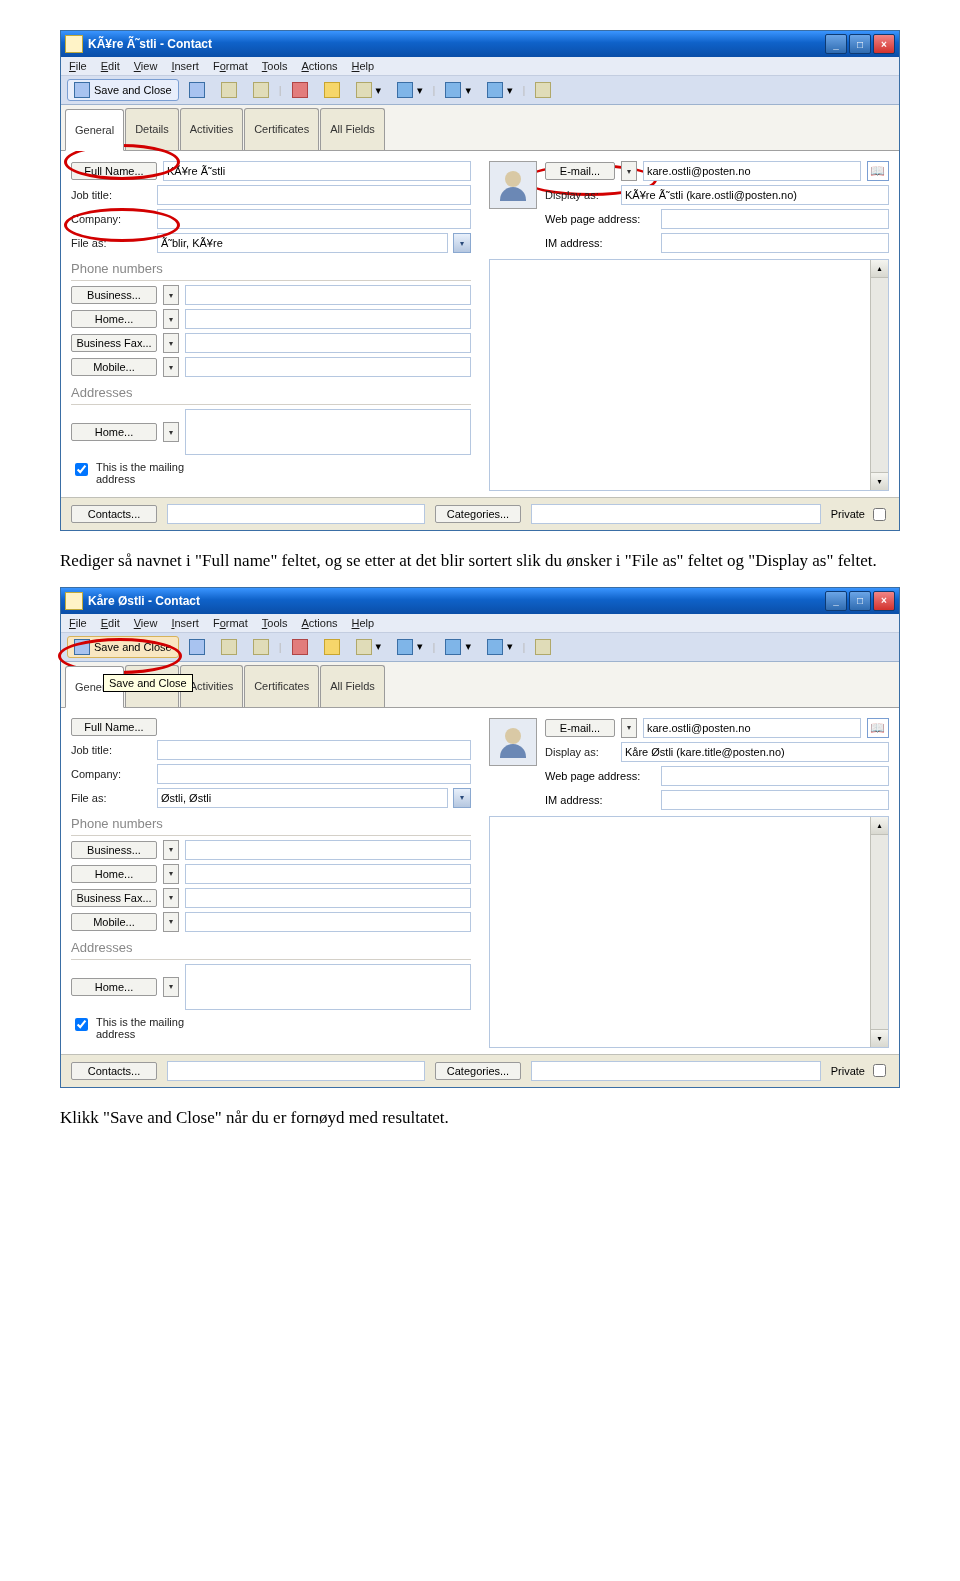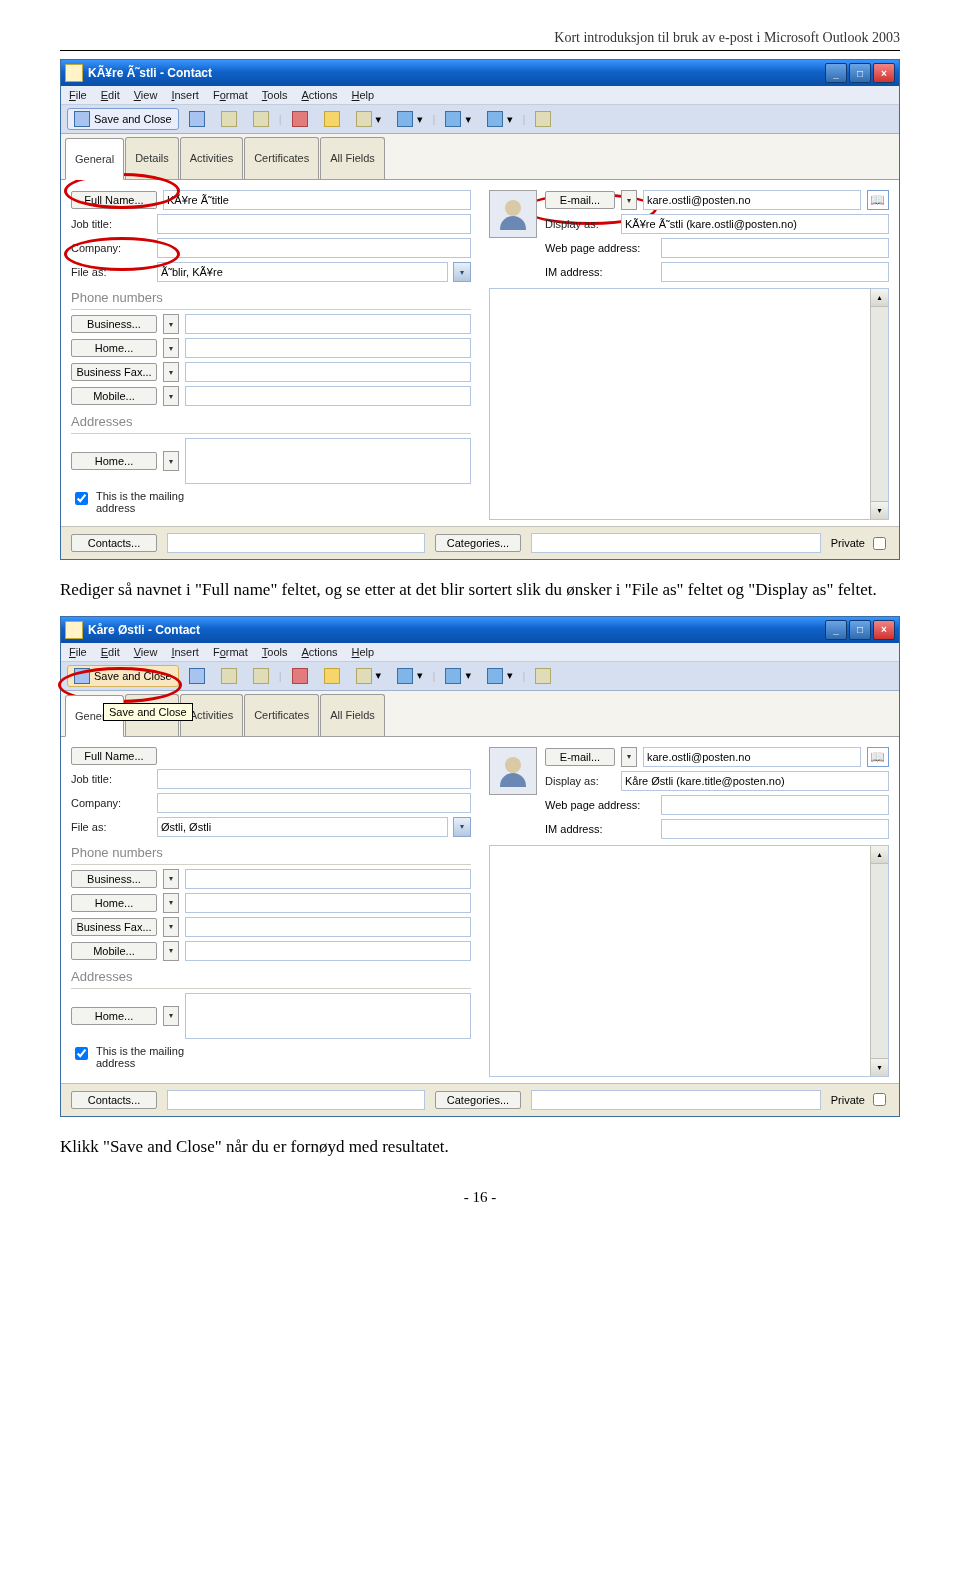--- a/index.html
+++ b/index.html
@@ -54,21 +54,20 @@
 .tooltip-box{position:absolute;background:#ffffe1;border:1px solid #000;padding:2px 5px;font-size:11px;z-index:10}
 .circleA{position:absolute;border:3px solid #d20000;border-radius:50%;pointer-events:none}
 .rel{position:relative}
 .footer-page{text-align:center;margin-top:30px;font-size:15px}
 </style>
 </head>
 <body>
 
 <div class="page">
 
-<div class="doc-header">Kort introduksjon til bruk av e-post i Microsoft Outlook 2003</div>
 
 
 <div class="screenshot rel">
   <div class="circleA" style="left:3px;top:113px;width:110px;height:30px"></div>
   <div class="circleA" style="left:3px;top:177px;width:110px;height:28px"></div>
   <div class="circleA" style="left:462px;top:133px;width:128px;height:26px"></div>
 
   <div class="titlebar">
     <div class="ticon"></div>
     <span class="title">KÃ¥re Ã˜stli - Contact</span>
@@ -126,21 +125,21 @@
     <div class="tab">Activities</div>
     <div class="tab">Certificates</div>
     <div class="tab">All Fields</div>
   </div>
 
   <div class="formarea">
     <div class="cols">
       <div class="colL">
         <div class="row">
           <div class="fbtn">Full Name...</div>
-          <div class="txt">KÃ¥re Ã˜title</div>
+          <div class="txt">KÃ¥re Ã˜stli</div>
         </div>
         <div class="row">
           <div class="lbl">Job title:</div>
           <div class="txt"></div>
         </div>
         <div class="row">
           <div class="lbl">Company:</div>
           <div class="txt"></div>
         </div>
         <div class="row">
@@ -399,15 +398,14 @@
     <div class="txt"></div>
     <div class="priv">
       <span>Private</span>
       <input type="checkbox" style="">
     </div>
   </div>
 </div>
 
 <p class="para">Klikk "Save and Close" når du er fornøyd med resultatet.</p>
 
-<div class="footer-page">- 16 -</div>
 
 </div>
 
 </body></html>

